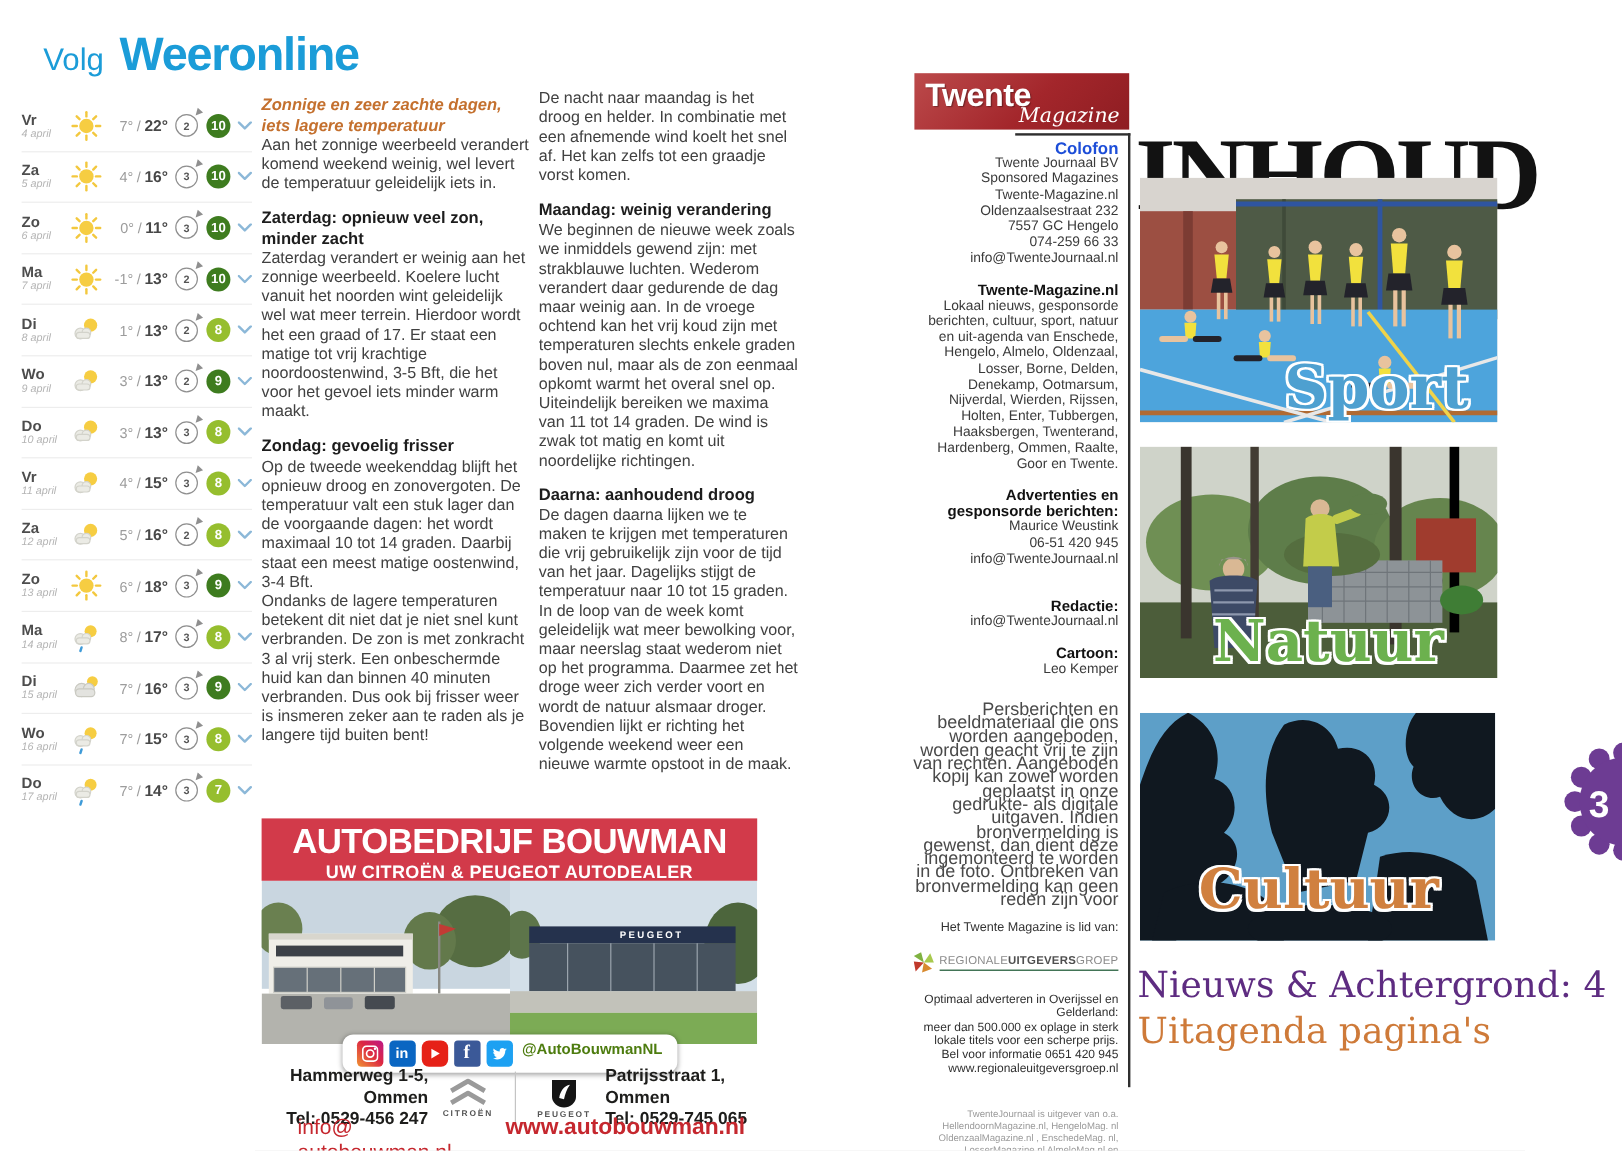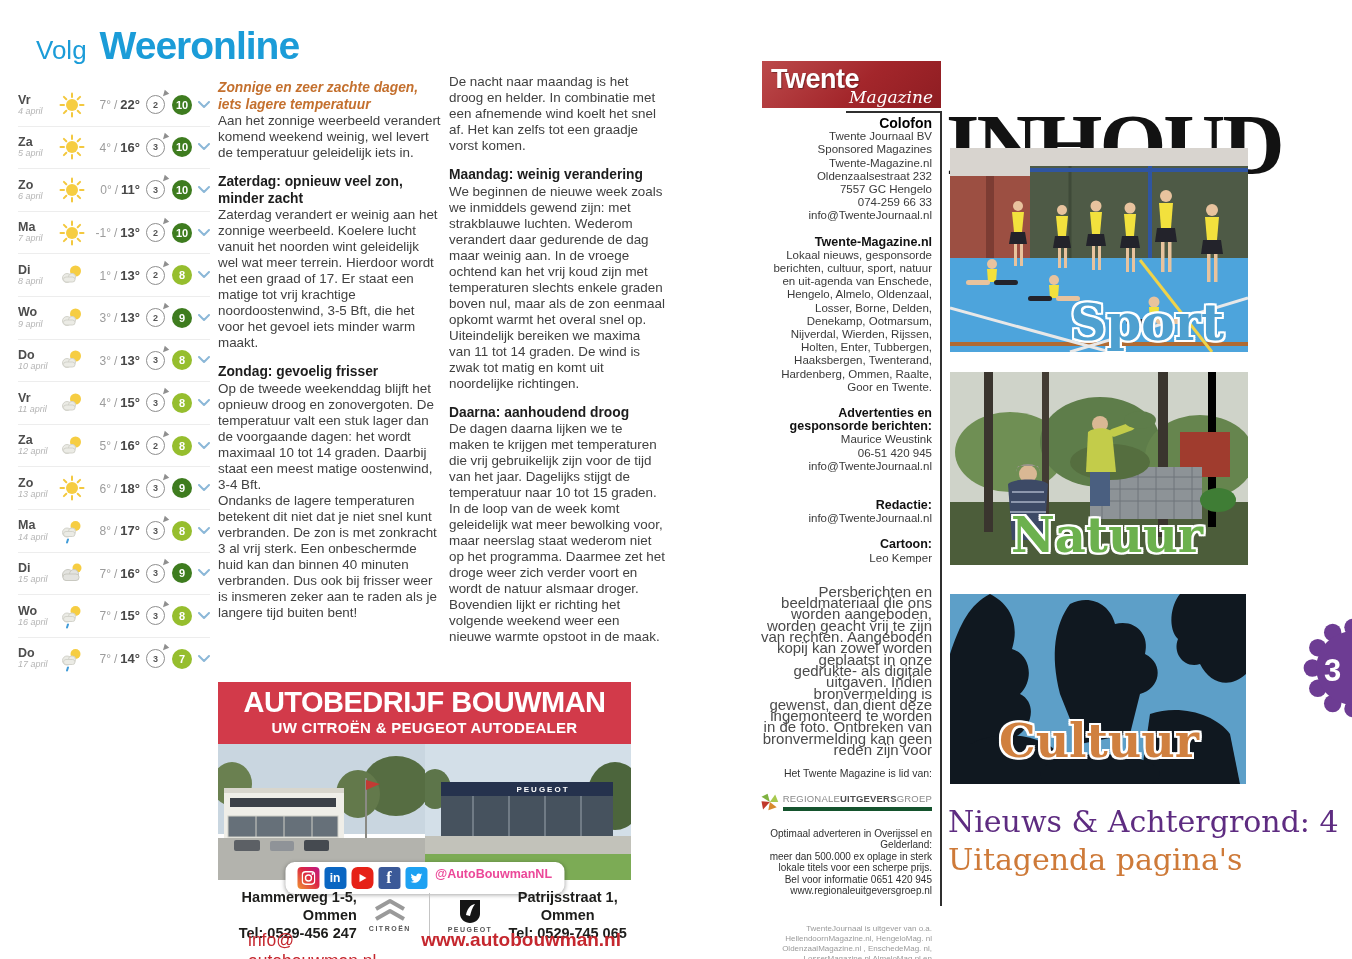--- a/index.html
+++ b/index.html
@@ -32,55 +32,55 @@
   .wx-chev{margin-left:6px;display:flex;align-items:center;}
   
   .wx-col{position:absolute;font-size:13.4px;line-height:16px;color:#414141;}
   .wx-col1{left:218px;top:80px;width:224px;}
   .wx-col2{left:449px;top:74px;width:216px;}
   .wx-col p{margin:0 0 0 0;white-space:pre-line;}
   .wx-col h4{margin:13px 0 0 0;font-size:13.8px;line-height:16.5px;color:#1d1d1d;}
   .orange-title{margin:0;font-size:13.8px;line-height:16.5px;font-weight:bold;font-style:italic;color:#c4702e;}
   
   .ad{position:absolute;left:218px;top:682px;width:413px;height:272px;}
-  .ad-banner{height:62px;color:#fff;text-align:center;padding-top:4px;box-sizing:border-box;}
+  .ad-banner{height:52px;color:#fff;text-align:center;padding-top:4px;box-sizing:border-box;}
   .ad-title{font-size:29px;font-weight:bold;letter-spacing:-0.5px;line-height:33px;}
   .ad-sub{font-size:15px;font-weight:bold;letter-spacing:0.3px;}
   .ad-photos{height:136px;display:flex;}
   .ad-photos svg{display:block;}
   .ad-social{position:absolute;left:50%;top:180px;transform:translateX(-50%);background:#fff;border-radius:9px;
              box-shadow:0 1px 4px rgba(0,0,0,0.35);display:flex;align-items:flex-start;gap:5px;padding:5px 12px;}
   .soc{width:22px;height:22px;border-radius:4px;display:flex;align-items:center;justify-content:center;
        color:#fff;font-weight:bold;flex:none;cursor:pointer;}
-  .soc-handle{font-size:12.5px;font-weight:bold;color:#ec4899;margin-left:3px;}
+  .soc-handle{font-size:12.5px;font-weight:bold;color:#4d7c0f;margin-left:3px;}
   .ad-addresses{position:absolute;top:206px;left:0;right:0;display:flex;justify-content:center;gap:12px;align-items:center;}
-  .ad-addr{font-size:14.5px;font-weight:bold;color:#1d1d1b;line-height:18px;text-align:center;}
+  .ad-addr{font-size:14.5px;font-weight:bold;color:#1d1d1b;line-height:18px;}
   .ad-addr.left{text-align:right;}
   .brand-block{display:flex;flex-direction:column;align-items:center;line-height:1;}
   .brand-word{font-size:7px;letter-spacing:1.5px;color:#555;font-weight:bold;margin-top:1px;}
   .addr-divider{width:1px;height:44px;background:#c4c4c4;margin:0 6px;}
   .ad-links{position:absolute;top:247px;left:30px;right:10px;display:flex;justify-content:space-between;align-items:baseline;}
   .ad-email{font-size:17.5px;color:#c5272e;font-weight:500;cursor:pointer;}
   .ad-web{font-size:19px;color:#c5272e;font-weight:bold;cursor:pointer;}
   
   .tm-logo{position:absolute;left:762px;top:61px;width:179px;height:47px;
            background:linear-gradient(135deg,#bc4a4b 0%,#a3262b 55%,#8e1d22 100%);}
   .tm-word{position:absolute;left:9px;top:3px;font-size:27px;font-weight:bold;color:#fff;letter-spacing:-0.5px;
            text-shadow:1px 1px 1px rgba(0,0,0,0.35);}
   .tm-sub{position:absolute;right:8px;bottom:1px;font-family:"DejaVu Serif",serif;font-style:italic;font-size:17px;color:#fff;}
   .rule-h{position:absolute;left:846px;top:111px;width:96px;height:2px;background:#2f2f2f;}
   .rule-v{position:absolute;left:940px;top:111px;width:2px;height:795px;background:#2f2f2f;}
   .colofon{position:absolute;left:760px;top:117px;width:172px;text-align:right;font-size:11.5px;line-height:13.2px;color:#3a3a3a;}
-  .colofon .head{font-size:14px;font-weight:bold;color:#000000;}
+  .colofon .head{font-size:14px;font-weight:bold;color:#1d4ed8;}
   .colofon .bhead{font-size:12.5px;font-weight:bold;color:#111;margin-top:13px;}
   .prelines{white-space:pre-line;}
   .colofon .pers{margin-top:21px;font-size:15px;line-height:11.3px;color:#4a4a4a;}
   .colofon .lid{margin-top:12px;font-size:10.5px;color:#333;}
   .rug{margin-top:8px;display:flex;align-items:center;justify-content:flex-end;gap:3px;}
-  .rug-text{font-size:9.5px;color:#8a8a8a;border-bottom:4px solid #14532d;padding-bottom:1px;letter-spacing:0.2px;}
+  .rug-text{font-size:9.5px;color:#8a8a8a;border-bottom:1px solid #14532d;padding-bottom:1px;letter-spacing:0.2px;}
   .rug-text b{color:#4f4f4f;}
   .colofon .optimaal{margin-top:13px;font-size:10px;line-height:11.5px;color:#2f2f2f;}
   .colofon .uitgevers{margin-top:27px;font-size:8px;line-height:10px;color:#9a9a9a;}
   .inhoud{position:absolute;left:946px;top:44px;width:372px;font-family:"Liberation Serif",serif;font-weight:bold;
           font-size:86px;letter-spacing:-3px;color:#121212;line-height:1;}
   .sec-img{position:absolute;width:298px;overflow:hidden;}
   .sec-img svg{display:block;}
   .sec-label{position:absolute;font-family:"DejaVu Serif",serif;font-weight:bold;
              text-shadow:-2px -2px 0 #fff,2px -2px 0 #fff,-2px 2px 0 #fff,2px 2px 0 #fff,0 -2px 0 #fff,0 2px 0 #fff,-2px 0 0 #fff,2px 0 0 #fff;}
   .label-sport{right:24px;bottom:0px;font-size:50px;}

